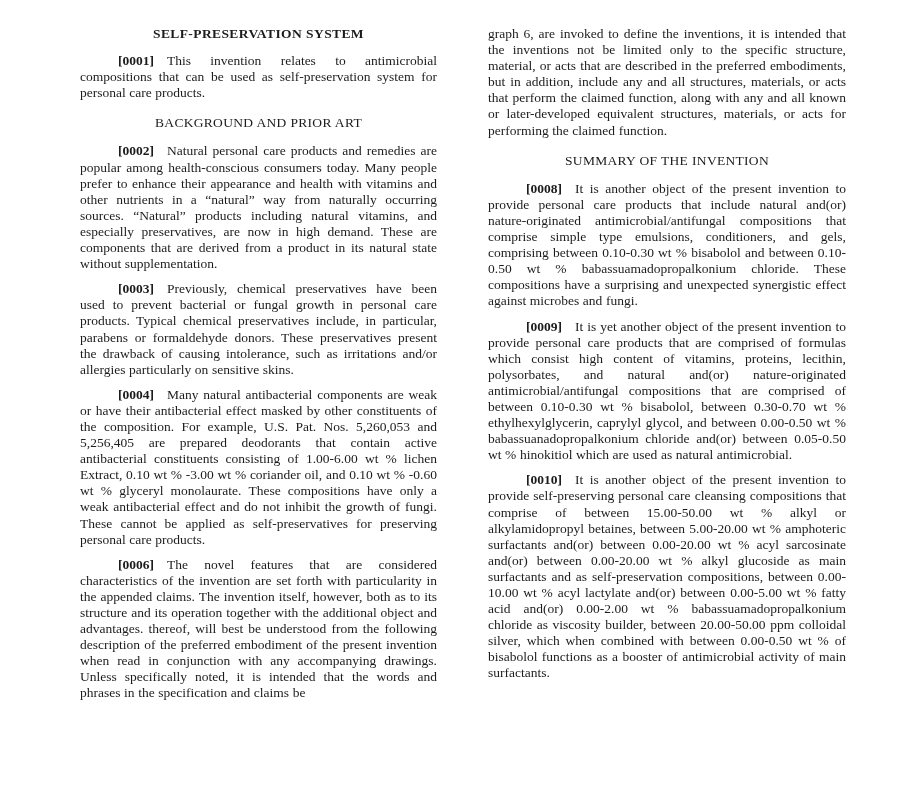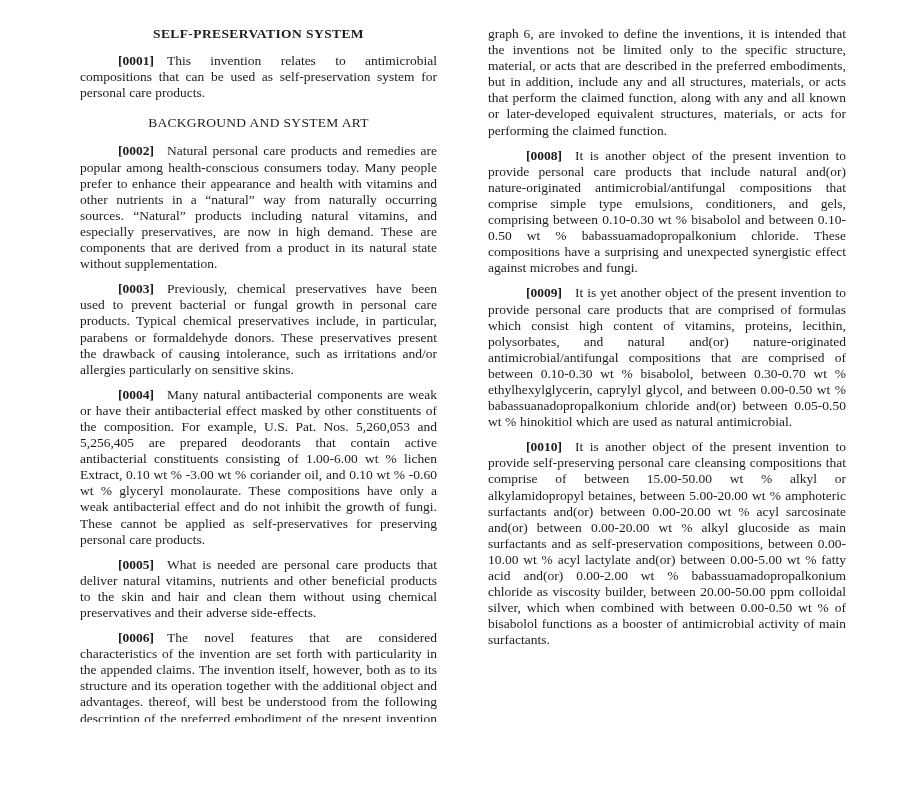--- a/index.html
+++ b/index.html
@@ -50,26 +50,26 @@
     margin-left: 38px;
   }
 </style>
 </head>
 <body>
 
 <div class="page">
   <div class="column col-left">
       <div class="doc-title">SELF-PRESERVATION SYSTEM</div>
       <div class="paragraph"><span class="para-num">[0001]</span><span class="para-text">This invention relates to antimicrobial compositions that can be used as self-preservation system for personal care products.</span></div>
-      <div class="section-heading">BACKGROUND AND SYSTEM ART</div>
+      <div class="section-heading">BACKGROUND AND PRIOR ART</div>
       <div class="paragraph"><span class="para-num">[0002]</span><span class="para-text">Natural personal care products and remedies are popular among health-conscious consumers today. Many people prefer to enhance their appearance and health with vitamins and other nutrients in a “natural” way from naturally occurring sources. “Natural” products including natural vitamins, and especially preservatives, are now in high demand. These are components that are derived from a product in its natural state without supplementation.</span></div>
       <div class="paragraph"><span class="para-num">[0003]</span><span class="para-text">Previously, chemical preservatives have been used to prevent bacterial or fungal growth in personal care products. Typical chemical preservatives include, in particular, parabens or formaldehyde donors. These preservatives present the drawback of causing intolerance, such as irritations and/or allergies particularly on sensitive skins.</span></div>
       <div class="paragraph"><span class="para-num">[0004]</span><span class="para-text">Many natural antibacterial components are weak or have their antibacterial effect masked by other constituents of the composition. For example, U.S. Pat. Nos. 5,260,053 and 5,256,405 are prepared deodorants that contain active antibacterial constituents consisting of 1.00-6.00 wt % lichen Extract, 0.10 wt % -3.00 wt % coriander oil, and 0.10 wt % -0.60 wt % glyceryl monolaurate. These compositions have only a weak antibacterial effect and do not inhibit the growth of fungi. These cannot be applied as self-preservatives for preserving personal care products.</span></div>
-      <div class="paragraph"><span class="para-num">[0005]</span><span class="para-text">What is needed are personal care products that deliver natural vitamins, nutrients and other beneficial products to the skin and hair and clean them without using chemical preservatives and their adverse side-effects.</span></div>
       <div class="paragraph"><span class="para-num">[0006]</span><span class="para-text">The novel features that are considered characteristics of the invention are set forth with particularity in the appended claims. The invention itself, however, both as to its structure and its operation together with the additional object and advantages. thereof, will best be understood from the following description of the preferred embodiment of the present invention when read in conjunction with any accompanying drawings. Unless specifically noted, it is intended that the words and phrases in the specification and claims be</span></div>
     </div>
   <div class="column col-right">
       <div class="paragraph-continued"><span class="para-text">graph 6, are invoked to define the inventions, it is intended that the inventions not be limited only to the specific structure, material, or acts that are described in the preferred embodiments, but in addition, include any and all structures, materials, or acts that perform the claimed function, along with any and all known or later-developed equivalent structures, materials, or acts for performing the claimed function.</span></div>
+      <div class="section-heading">SUMMARY OF THE INVENTION</div>
       <div class="paragraph"><span class="para-num">[0008]</span><span class="para-text">It is another object of the present invention to provide personal care products that include natural and(or) nature-originated antimicrobial/antifungal compositions that comprise simple type emulsions, conditioners, and gels, comprising between 0.10-0.30 wt % bisabolol and between 0.10-0.50 wt % babassuamadopropalkonium chloride. These compositions have a surprising and unexpected synergistic effect against microbes and fungi.</span></div>
       <div class="paragraph"><span class="para-num">[0009]</span><span class="para-text">It is yet another object of the present invention to provide personal care products that are comprised of formulas which consist high content of vitamins, proteins, lecithin, polysorbates, and natural and(or) nature-originated antimicrobial/antifungal compositions that are comprised of between 0.10-0.30 wt % bisabolol, between 0.30-0.70 wt % ethylhexylglycerin, caprylyl glycol, and between 0.00-0.50 wt % babassuanadopropalkonium chloride and(or) between 0.05-0.50 wt % hinokitiol which are used as natural antimicrobial.</span></div>
       <div class="paragraph"><span class="para-num">[0010]</span><span class="para-text">It is another object of the present invention to provide self-preserving personal care cleansing compositions that comprise of between 15.00-50.00 wt % alkyl or alkylamidopropyl betaines, between 5.00-20.00 wt % amphoteric surfactants and(or) between 0.00-20.00 wt % acyl sarcosinate and(or) between 0.00-20.00 wt % alkyl glucoside as main surfactants and as self-preservation compositions, between 0.00-10.00 wt % acyl lactylate and(or) between 0.00-5.00 wt % fatty acid and(or) 0.00-2.00 wt % babassuamadopropalkonium chloride as viscosity builder, between 20.00-50.00 ppm colloidal silver, which when combined with between 0.00-0.50 wt % of bisabolol functions as a booster of antimicrobial activity of main surfactants.</span></div>
     </div>
 </div>
 
 </body></html>

